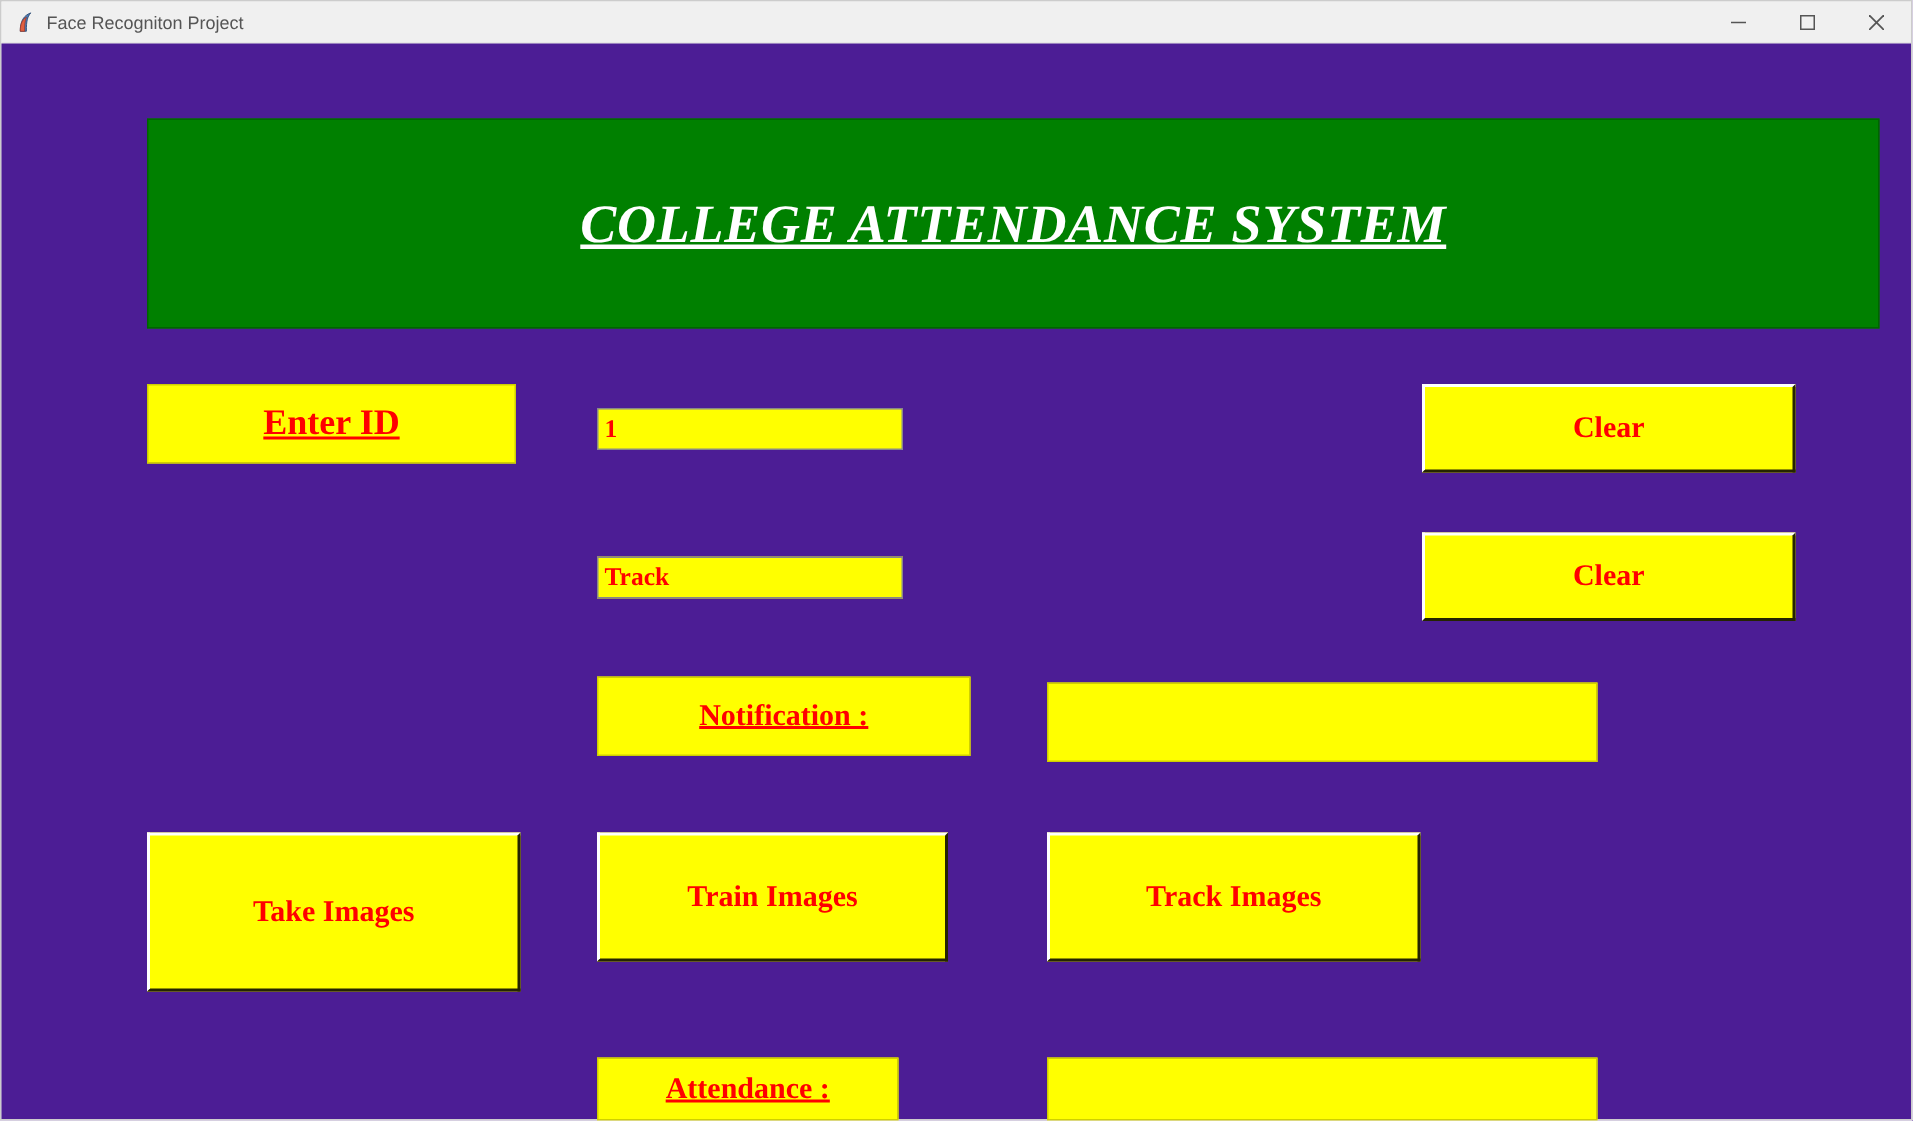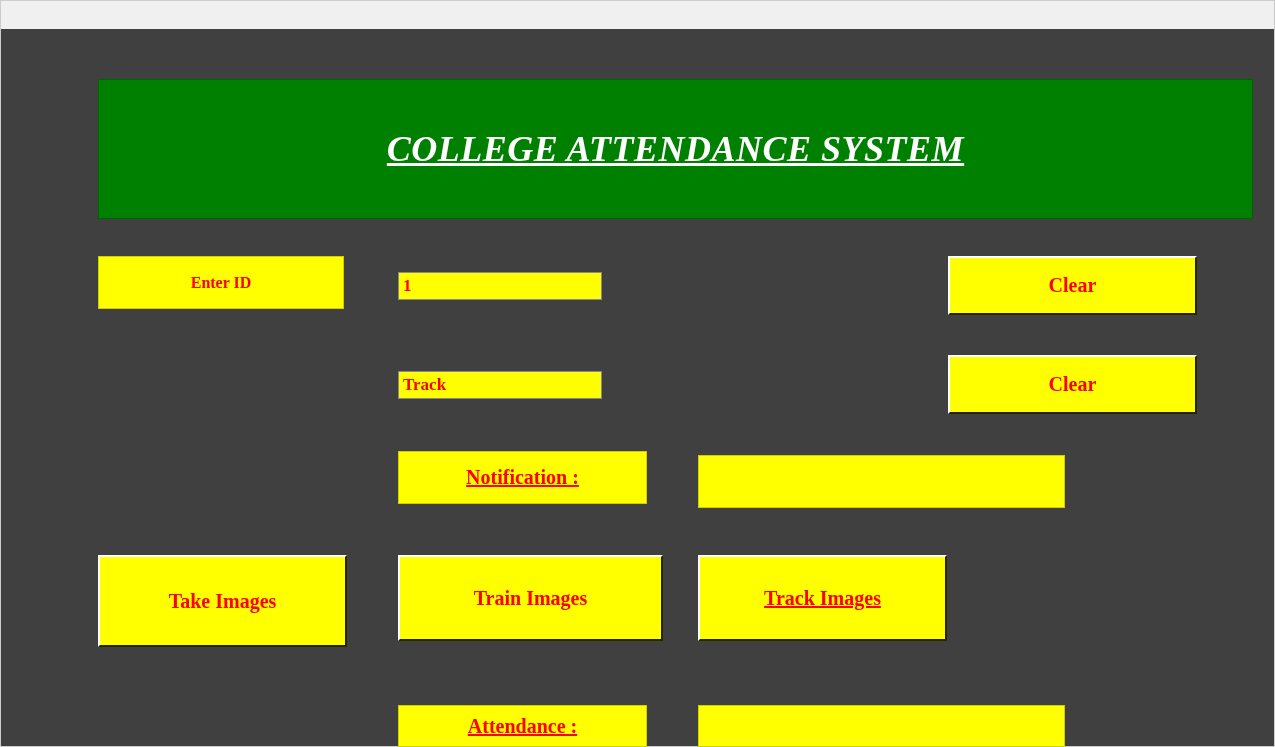--- a/index.html
+++ b/index.html
@@ -46,21 +46,21 @@
     justify-content: center;
     color: #666;
     font-family: "Segoe UI", sans-serif;
     cursor: default;
   }
   .sysbtn svg { width: 10px; height: 10px; }
 
   .client {
     position: absolute;
     top: 28px; left: 0; right: 0; bottom: 0;
-    background: #404040;
+    background: #4c1d95;
   }
 
   .banner {
     position: absolute;
     left: 97px;
     top: 50px;
     width: 1155px;
     height: 140px;
     background: #008000;
     display: flex;
@@ -104,44 +104,70 @@
     border: 1px solid #888;
     padding: 0 4px;
     display: flex;
     align-items: center;
   }
   .yellow-link .link-text {
     text-decoration: underline;
   }
 
   
-  .lbl-id       { position:absolute; left: 97px;  top: 227px; width: 246px; height: 53px; font-size: 16px; }
+  .lbl-id       { position:absolute; left: 97px;  top: 227px; width: 246px; height: 53px; font-size: 24px; text-decoration: underline; }
   .inp-id       { position:absolute; left: 397px; top: 243px; width: 204px; height: 28px; }
   .btn-clear-id { position:absolute; left: 947px; top: 227px; width: 249px; height: 59px; font-size: 20px; }
 
   .lbl-name     { position:absolute; left: 97px;  top: 326px; width: 246px; height: 53px; font-size: 20px; }
   .inp-name     { position:absolute; left: 397px; top: 342px; width: 204px; height: 28px; }
   .btn-clear-nm { position:absolute; left: 947px; top: 326px; width: 249px; height: 59px; font-size: 20px; }
 
   .lbl-notif    { position:absolute; left: 397px; top: 422px; width: 249px; height: 53px; font-size: 20px; }
   .out-notif    { position:absolute; left: 697px; top: 426px; width: 367px; height: 53px; font-size: 20px; }
 
-  .btn-take     { position:absolute; left: 97px;  top: 526px; width: 249px; height: 92px; font-size: 20px; text-align: center; }
-  .btn-train    { position:absolute; left: 397px; top: 526px; width: 265px; height: 86px; font-size: 20px; }
-  .btn-track    { position:absolute; left: 697px; top: 526px; width: 249px; height: 86px; font-size: 20px; text-decoration: underline; }
+  .btn-take     { position:absolute; left: 97px;  top: 526px; width: 249px; height: 106px; font-size: 20px; text-align: center; }
+  .btn-train    { position:absolute; left: 397px; top: 526px; width: 234px; height: 86px; font-size: 20px; }
+  .btn-track    { position:absolute; left: 697px; top: 526px; width: 249px; height: 86px; font-size: 20px; }
   .btn-quit     { position:absolute; left: 997px; top: 526px; width: 249px; height: 86px; font-size: 20px; }
 
-  .lbl-att      { position:absolute; left: 397px; top: 676px; width: 249px; height: 42px; font-size: 20px; }
+  .lbl-att      { position:absolute; left: 397px; top: 676px; width: 201px; height: 42px; font-size: 20px; }
   .out-att      { position:absolute; left: 697px; top: 676px; width: 367px; height: 42px; font-size: 20px; }
 </style>
 </head>
 <body>
 
 <div class="window">
 
+  <div class="titlebar">
+    <span class="tk-icon">
+      <svg viewBox="0 0 24 24">
+          <path d="M6 22 C6 10 10 4 18 1 C14 6 13 10 13 22 Z" fill="#4a7ab5" stroke="#2a4a75" stroke-width="1"></path>
+          <path d="M6 22 C6 14 8 9 13 6 C11 11 11 15 11 22 Z" fill="#e06040" stroke="#a03020" stroke-width="0.8"></path>
+        </svg>
+    </span>
+    <span class="title">Face Recogniton Project</span>
+    <span class="spacer"></span>
+    <div class="sysbtn">
+      <svg viewBox="0 0 10 10">
+          <line x1="0" y1="5" x2="10" y2="5" stroke="#555" stroke-width="1"></line>
+        </svg>
+    </div>
+    <div class="sysbtn">
+      <svg viewBox="0 0 10 10">
+          <rect x="0.5" y="0.5" width="9" height="9" fill="none" stroke="#555" stroke-width="1"></rect>
+        </svg>
+    </div>
+    <div class="sysbtn">
+      <svg viewBox="0 0 10 10">
+          <line x1="0" y1="0" x2="10" y2="10" stroke="#555" stroke-width="1.2"></line>
+          <line x1="10" y1="0" x2="0" y2="10" stroke="#555" stroke-width="1.2"></line>
+        </svg>
+    </div>
+  </div>
 
   <div class="client">
 
     <div class="banner">
       <span class="banner-text">COLLEGE ATTENDANCE SYSTEM</span>
     </div>
 
     <div class="yellow-label lbl-id">
       <span>Enter ID</span>
     </div>

